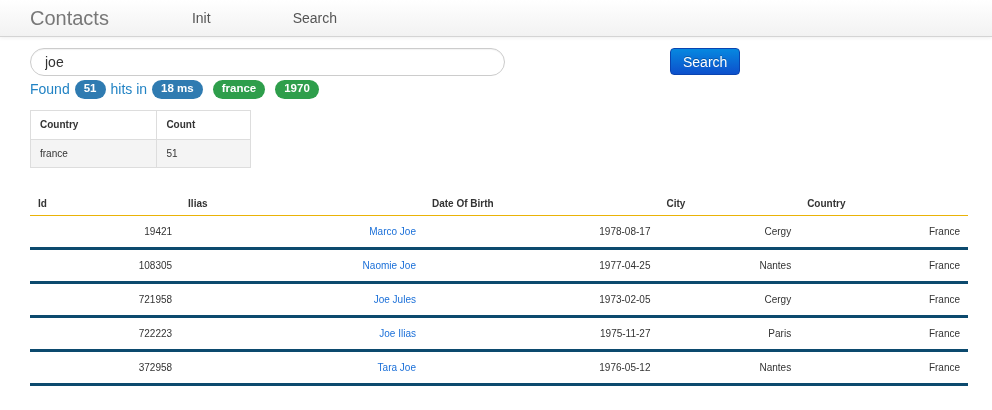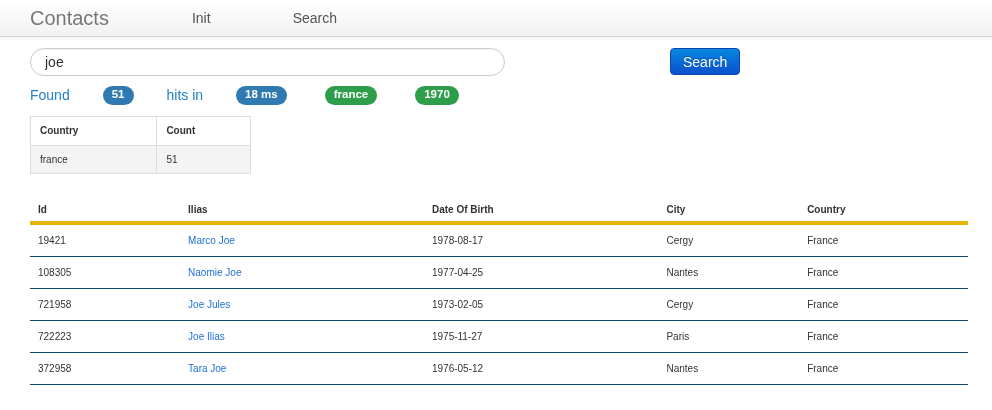--- a/index.html
+++ b/index.html
@@ -54,24 +54,24 @@
     font-size: 14px; color: #ffffff;
     font-family: "Liberation Sans", sans-serif;
     background: linear-gradient(to bottom, #0688e0, #0d50cc);
     border: 1px solid #0a44b0;
     border-radius: 4px;
     text-shadow: 0 -1px 0 rgba(0,0,0,0.25);
     cursor: pointer;
   }
   
   .summary {
-    margin-top: 10px;
+    margin-top: 4px;
     color: #2283c4;
     font-size: 14px;
-    display: flex; align-items: center; gap: 28px;
+    display: flex; align-items: center;
   }
   .badge {
     display: inline-block;
     padding: 3px 9px 4px 9px;
     font-size: 11.5px; font-weight: bold;
     color: #ffffff;
     border-radius: 11px;
     line-height: 1;
     margin: 0 5px;
   }
@@ -92,25 +92,26 @@
   .country-table { width: 221px; margin-right: 18px; }
   .country-table .c1 { width: 127px; }
   .country-table .c2 { width: 94px; }
   .decade-table { width: 700px; }
   .decade-table th, .decade-table td { width: 100px; }
   
   .contacts-table { margin-top: 24px; width: 938px; }
   .contacts-table th {
     text-align: left; font-weight: bold;
     padding: 6px 8px;
-    border-bottom: 4px solid #eab308;
+    border-bottom: 1px solid #eab308;
   }
   .contacts-table td {
     padding: 10px 8px;
-    border-bottom: 1px solid #0c4a6e;
+    border-bottom: 3px solid #0c4a6e;
+    text-align: right;
   }
   .contacts-table .col-id      { width: 16%; }
   .contacts-table .col-name    { width: 26%; }
   .contacts-table .col-dob     { width: 25%; }
   .contacts-table .col-city    { width: 15%; margin-left: 15px; }
   .contacts-table .col-country { width: 18%; }
   .name-link { color: #1a6fd8; text-decoration: none; cursor: pointer; }
 </style>
 </head>
 <body>

